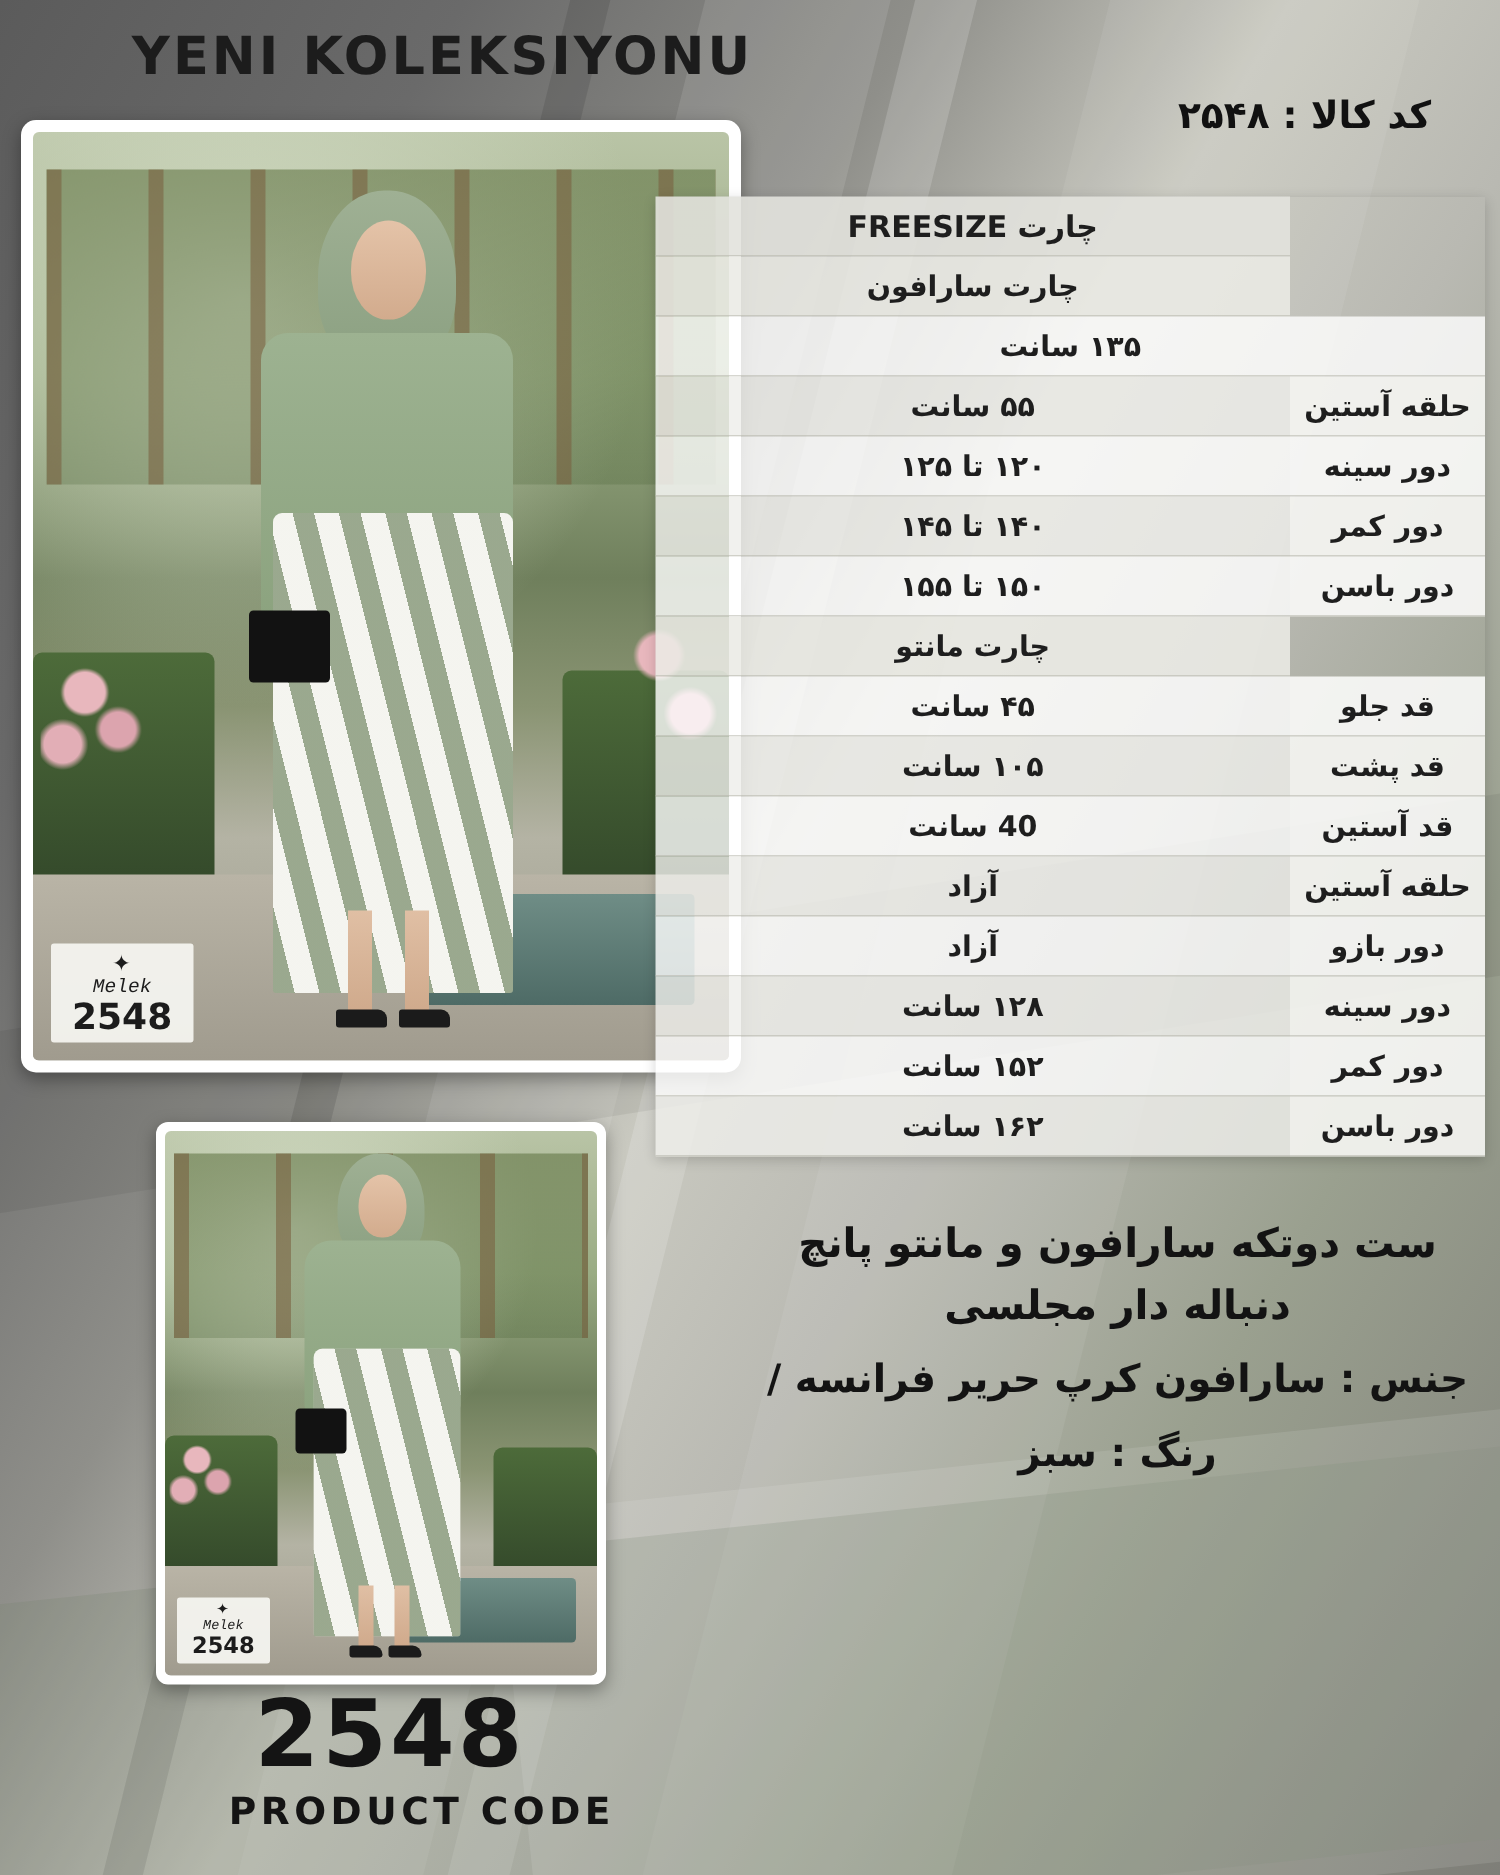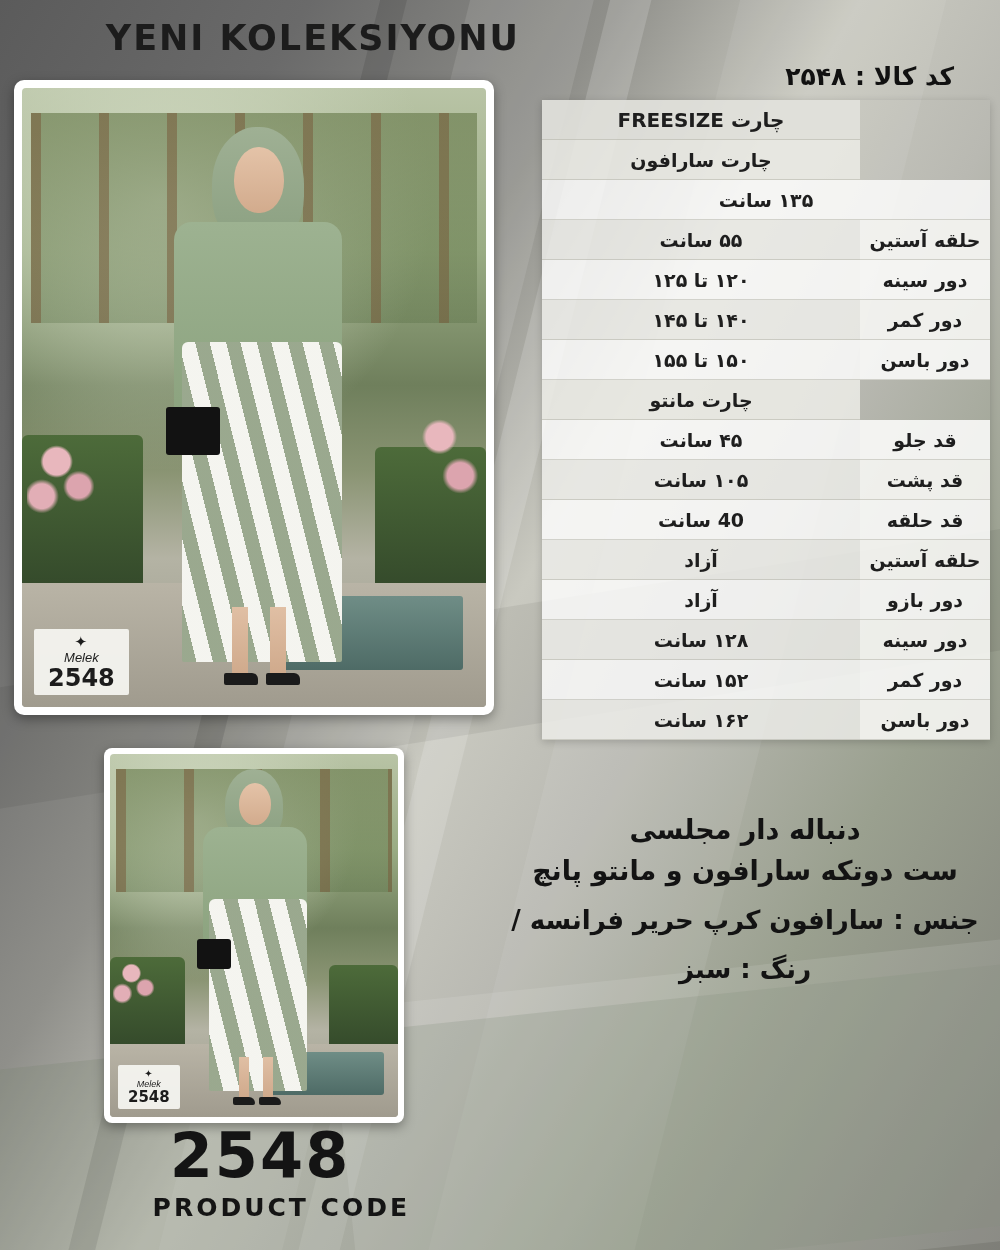--- a/index.html
+++ b/index.html
@@ -24,21 +24,21 @@
   .s2 { top: -200px; left: 660px; width: 40px; height: 1700px; background: rgba(255,255,255,0.16); transform: rotate(14deg); }
   .s3 { top: -200px; left: 430px; width: 26px; height: 1700px; background: rgba(0,0,0,0.10); transform: rotate(14deg); }
   .s4 { top: -200px; left: 790px; width: 200px; height: 1700px; background: rgba(255,255,255,0.07); transform: rotate(14deg); }
   .s5 { top: 700px; left: -80px; width: 1400px; height: 120px; background: rgba(0,0,0,0.06); transform: rotate(-9deg); }
   .s6 { top: 1080px; left: -100px; width: 1400px; height: 260px; background: rgba(120,130,110,0.25); transform: rotate(-6deg); }
   .s7 { top: 1010px; left: 330px; width: 900px; height: 300px; background: rgba(255,255,255,0.10); transform: rotate(-6deg); }
 
   
   .header-title {
     position: absolute; top: 18px; left: 0; width: 520px;
-    direction: ltr; text-align: right; padding-left: 70px;
+    direction: ltr; text-align: center; padding-left: 70px;
     font-size: 35px; font-weight: bold; letter-spacing: 2px;
     color: #1c1c1c; font-family: "DejaVu Sans", "Liberation Sans", sans-serif;
   }
 
   .product-code-top {
     position: absolute; top: 62px; right: 46px; width: 520px;
     text-align: right; font-size: 25px; font-weight: bold; color: #111;
     direction: rtl;
   }
 
@@ -113,31 +113,31 @@
   .fig-bag { position: absolute; background: #121212; border-radius: 3px; }
 
   
   .brand-tag {
     position: absolute; left: 12px; bottom: 12px;
     background: rgba(246,246,242,0.92);
     padding: 6px 14px 4px; text-align: center; border-radius: 2px;
     color: #1c1c1c; line-height: 1.05;
   }
   .brand-tag .bt-wing { font-size: 15px; letter-spacing: 1px; }
-  .brand-tag .bt-name { font-size: 13px; font-style: italic; font-family: Liberation Sans, sans-serif; }
+  .brand-tag .bt-name { font-size: 13px; font-style: italic; font-family: Liberation Mono, monospace; }
   .brand-tag .bt-code { font-size: 24px; font-weight: bold; margin-top: 1px; }
   .brand-tag.small { left: 8px; bottom: 8px; padding: 4px 10px 3px; }
   .brand-tag.small .bt-wing { font-size: 10px; }
   .brand-tag.small .bt-name { font-size: 9px; }
   .brand-tag.small .bt-code { font-size: 15px; }
 
   
   .table-wrap {
-    position: absolute; top: 100px; right: 10px;
-    width: 448px;
+    position: absolute; top: 131px; right: 10px;
+    width: 553px;
     direction: rtl;
     font-size: 19px;
     color: #1e1e1e;
     box-shadow: 0 2px 8px rgba(0,0,0,0.18);
   }
   .trow { display: flex; width: 100%; height: 40px; align-items: stretch; }
   .tlabel {
     width: 130px; display: flex; align-items: center; justify-content: center;
     background: rgba(252,252,250,0.88); font-weight: bold; font-size: 19px;
     border-bottom: 1px solid rgba(180,180,170,0.55);
@@ -309,21 +309,21 @@
     </div>
     <div class="trow">
       <div class="tlabel">قد جلو</div>
       <div class="tvalue">۴۵ سانت</div>
     </div>
     <div class="trow alt">
       <div class="tlabel">قد پشت</div>
       <div class="tvalue">۱۰۵ سانت</div>
     </div>
     <div class="trow">
-      <div class="tlabel">قد حلقه</div>
+      <div class="tlabel">قد آستین</div>
       <div class="tvalue">40 سانت</div>
     </div>
     <div class="trow alt">
       <div class="tlabel">حلقه آستین</div>
       <div class="tvalue">آزاد</div>
     </div>
     <div class="trow">
       <div class="tlabel">دور بازو</div>
       <div class="tvalue">آزاد</div>
     </div>
@@ -335,22 +335,22 @@
       <div class="tlabel">دور کمر</div>
       <div class="tvalue">۱۵۲ سانت</div>
     </div>
     <div class="trow alt">
       <div class="tlabel">دور باسن</div>
       <div class="tvalue">۱۶۲ سانت</div>
     </div>
   </div>
 
   <div class="desc">
+    <div class="line big">ست دوتکه سارافون و مانتو پانچ</div>
     <div class="line big">دنباله دار مجلسی</div>
-    <div class="line big">ست دوتکه سارافون و مانتو پانچ</div>
     <div class="line" style="margin-top:10px;">جنس : سارافون کرپ حریر فرانسه /</div>
     <div class="line" style="margin-top:10px;">رنگ : سبز</div>
   </div>
 
   <div class="bottom-code">
     <div class="num">2548</div>
     <div class="cap">PRODUCT CODE</div>
   </div>
 
 

